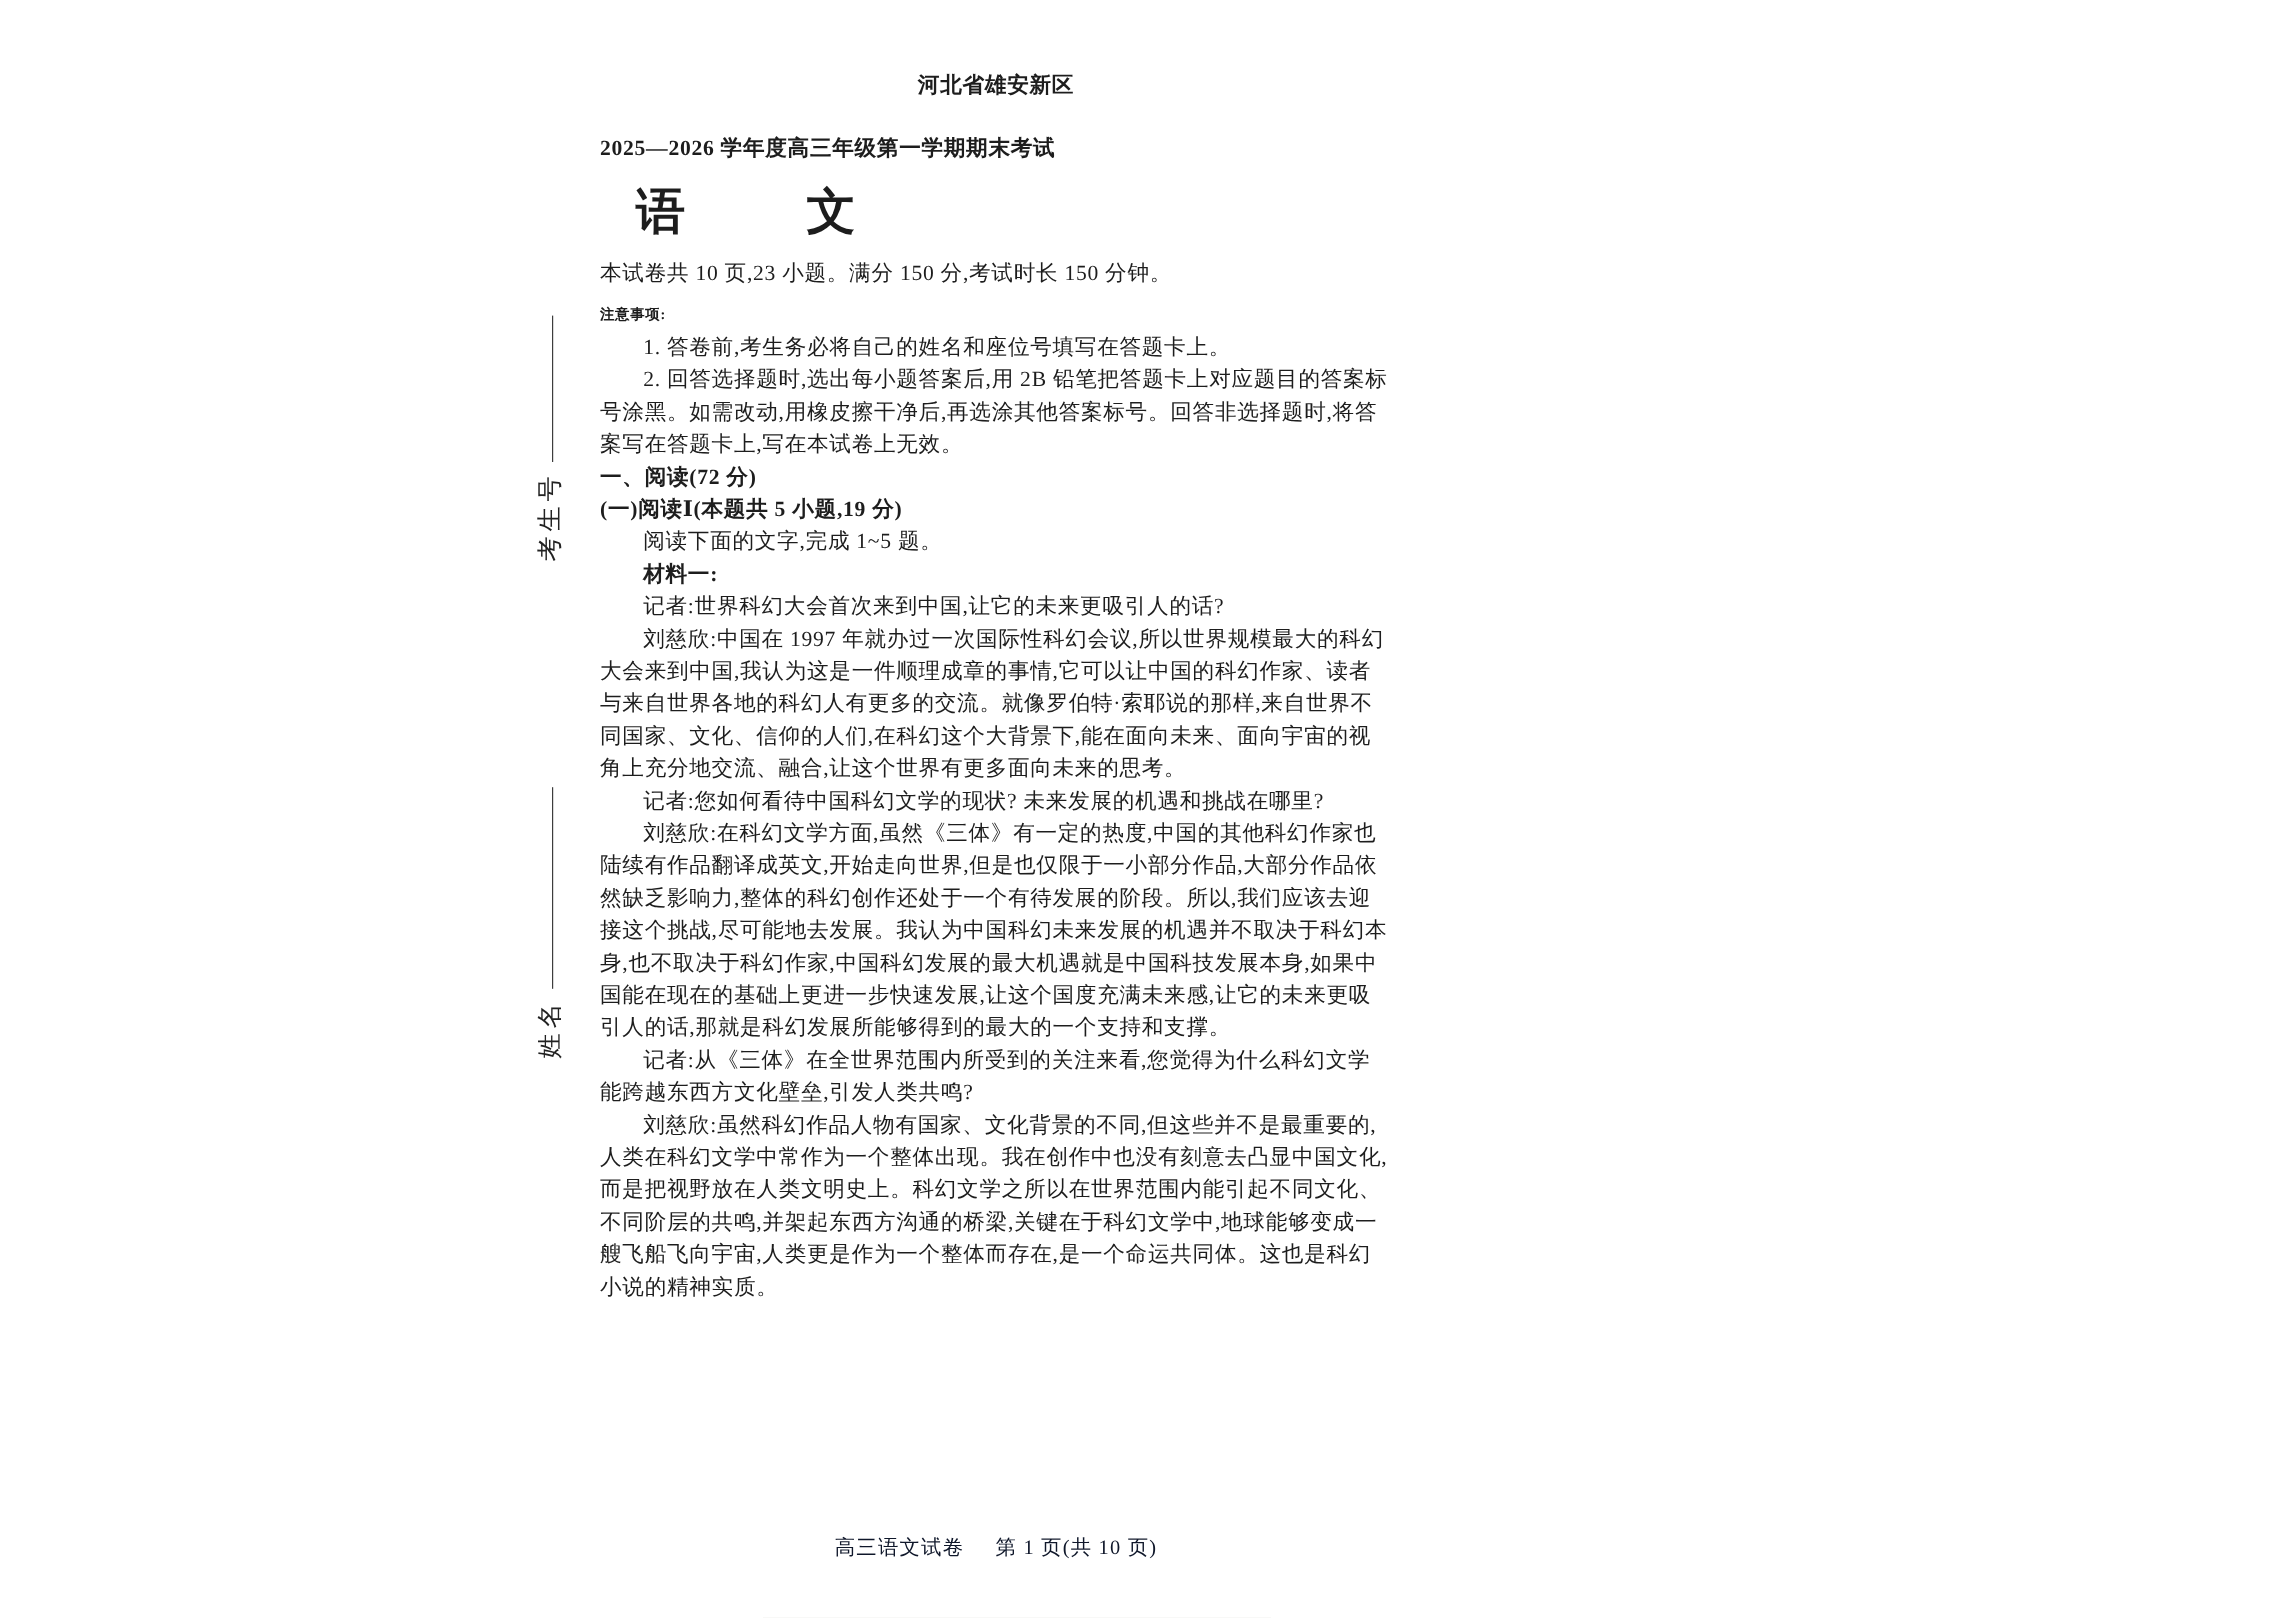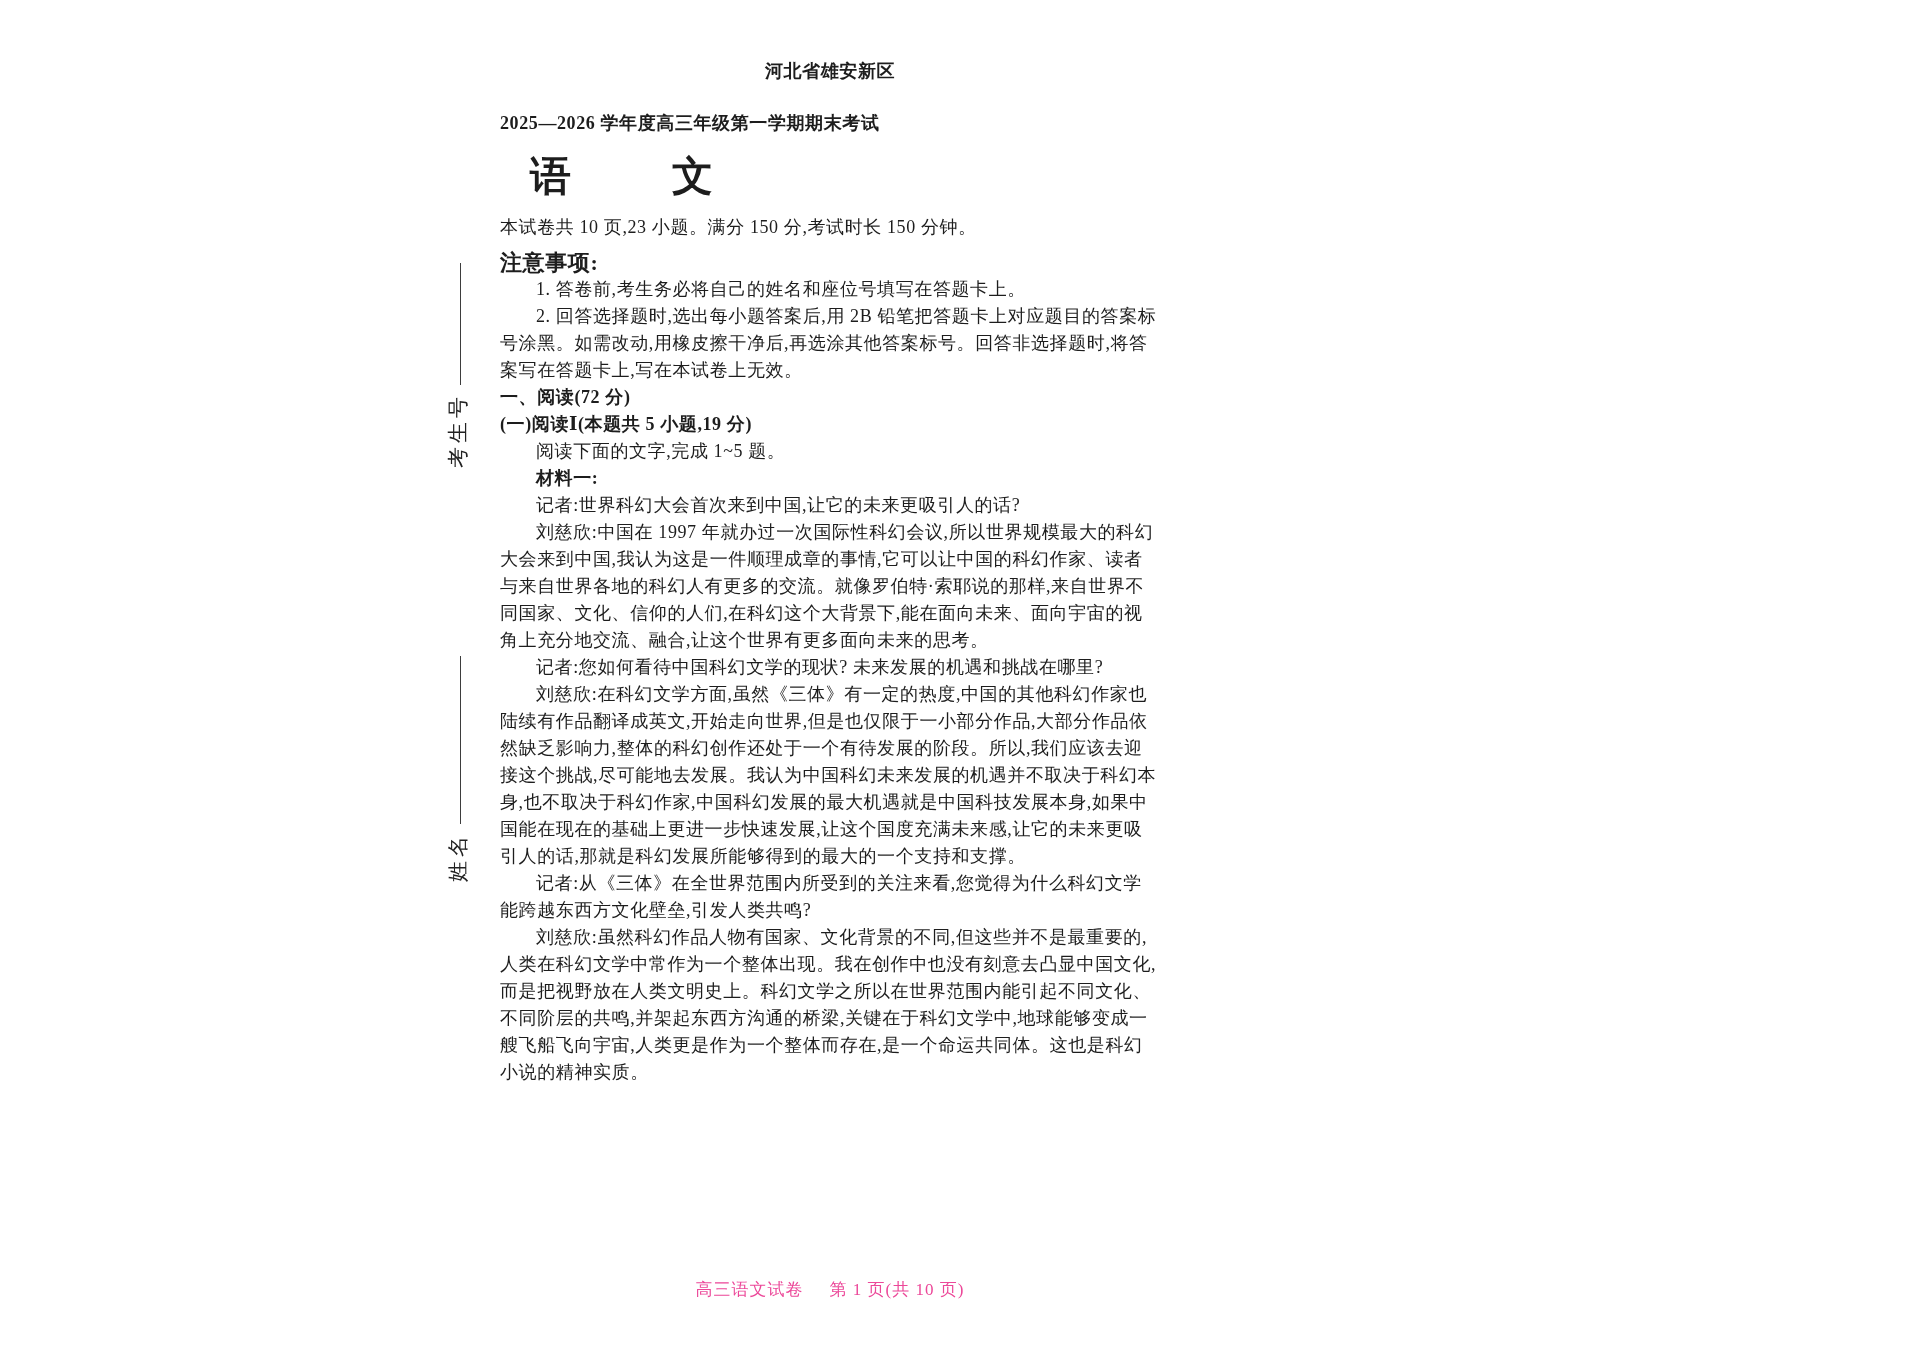--- a/index.html
+++ b/index.html
@@ -44,34 +44,34 @@
     letter-spacing: 0.6px;
   }
   .h-region  { text-align: center; font-size: 18px; font-weight: bold; line-height: 30px; }
   .h-title   { text-align: left; font-size: 18px; font-weight: bold; line-height: 34px; margin-top: 20px; }
   .h-subject {
     text-align: left; font-size: 41px; font-weight: bold;
     letter-spacing: 30px; text-indent: 30px;
     line-height: 52px; margin-top: 10px;
   }
   .paper-info { margin-top: 12px; }
-  .notice-heading { font-weight: bold; margin-top: 8px; font-size: 22px; }
+  .notice-heading { font-weight: bold; margin-top: 8px; font-size: 12px; }
   .note { text-indent: 2em; }
   .sec-heading { font-weight: bold; font-size: 18px; }
   .instruction { text-indent: 2em; }
   .material-heading { text-indent: 2em; font-weight: bold; }
   .para { text-indent: 2em; }
 
   
   .footer {
     position: absolute;
     left: 500px; top: 1278px; width: 660px;
     text-align: center;
     font-size: 17px;
-    color: #ec4899;
+    color: #0f172a;
     letter-spacing: 1px;
   }
   .footer .gap { display: inline-block; width: 26px; }
 </style>
 </head>
 <body>
 
 <div class="page">
 
   <div class="margin-field" style="left:444px; top:468px;">

